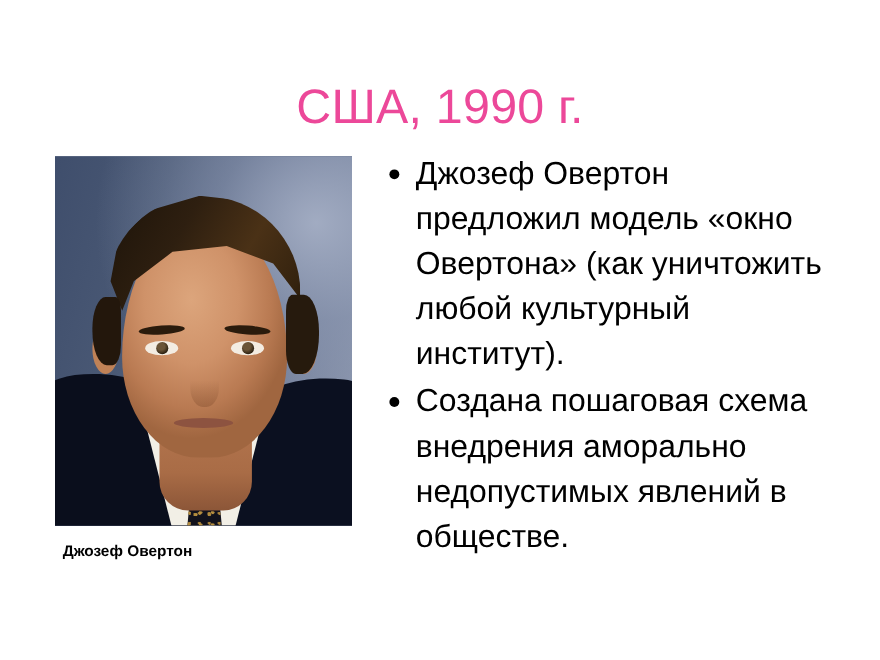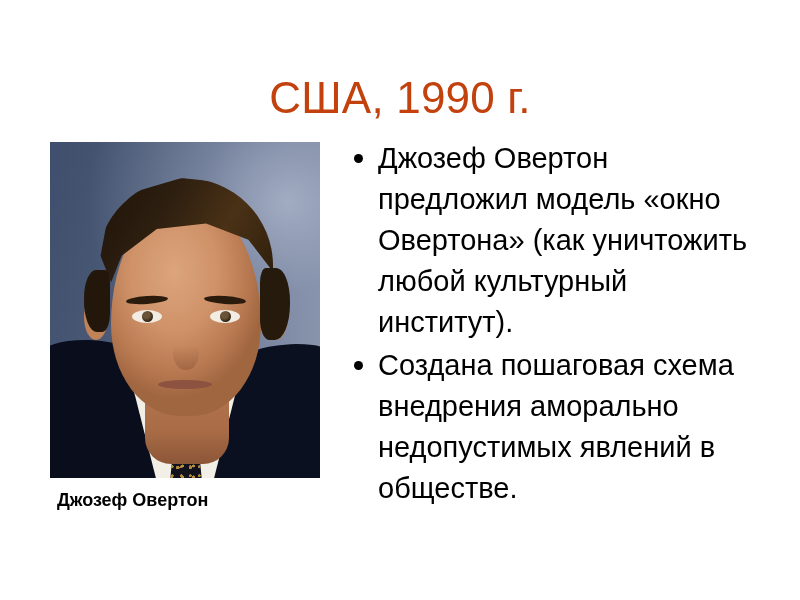--- a/index.html
+++ b/index.html
@@ -26,21 +26,21 @@
   .slide-title {
     position: absolute;
     left: 0;
     top: 44px;
     width: 800px;
     text-align: center;
     font-size: 44px;
     font-weight: normal;
     line-height: 50px;
     letter-spacing: 0.2px;
-    color: #c2410c;
+    color: #ec4899;
     white-space: nowrap;
   }
 
   
   .photo-frame {
     position: absolute;
     left: 50px;
     top: 142px;
     width: 270px;
     height: 336px;
@@ -228,21 +228,21 @@
     width: 54px;
     height: 9px;
     margin-left: -27px;
     background: #8d5340;
     border-radius: 50%;
   }
   .photo-caption {
     position: absolute;
     left: 57px;
     top: 490px;
-    font-size: 18px;
+    font-size: 14px;
     font-weight: bold;
     line-height: 20px;
     color: #000000;
     white-space: nowrap;
   }
 
   
   .body-text {
     position: absolute;
     left: 348px;

